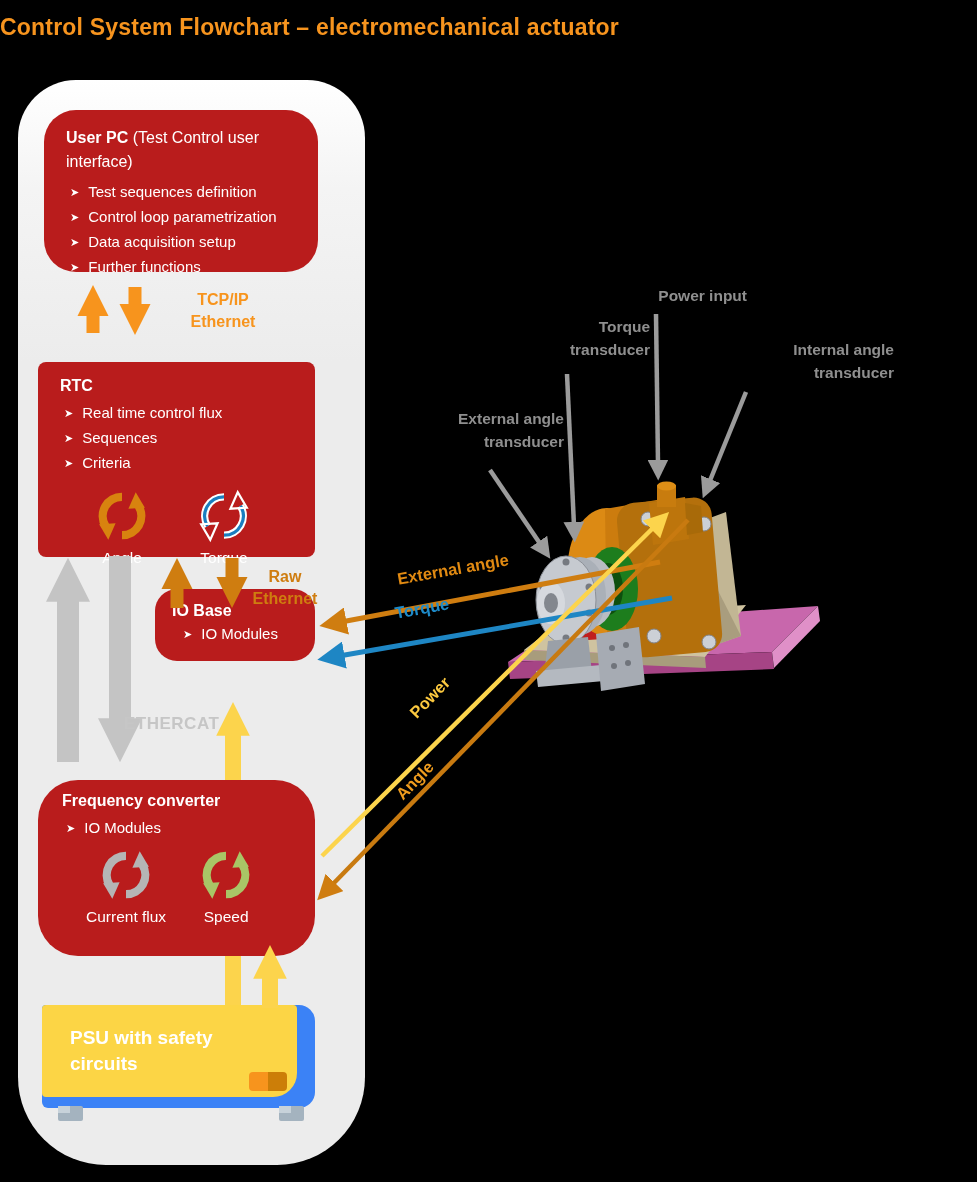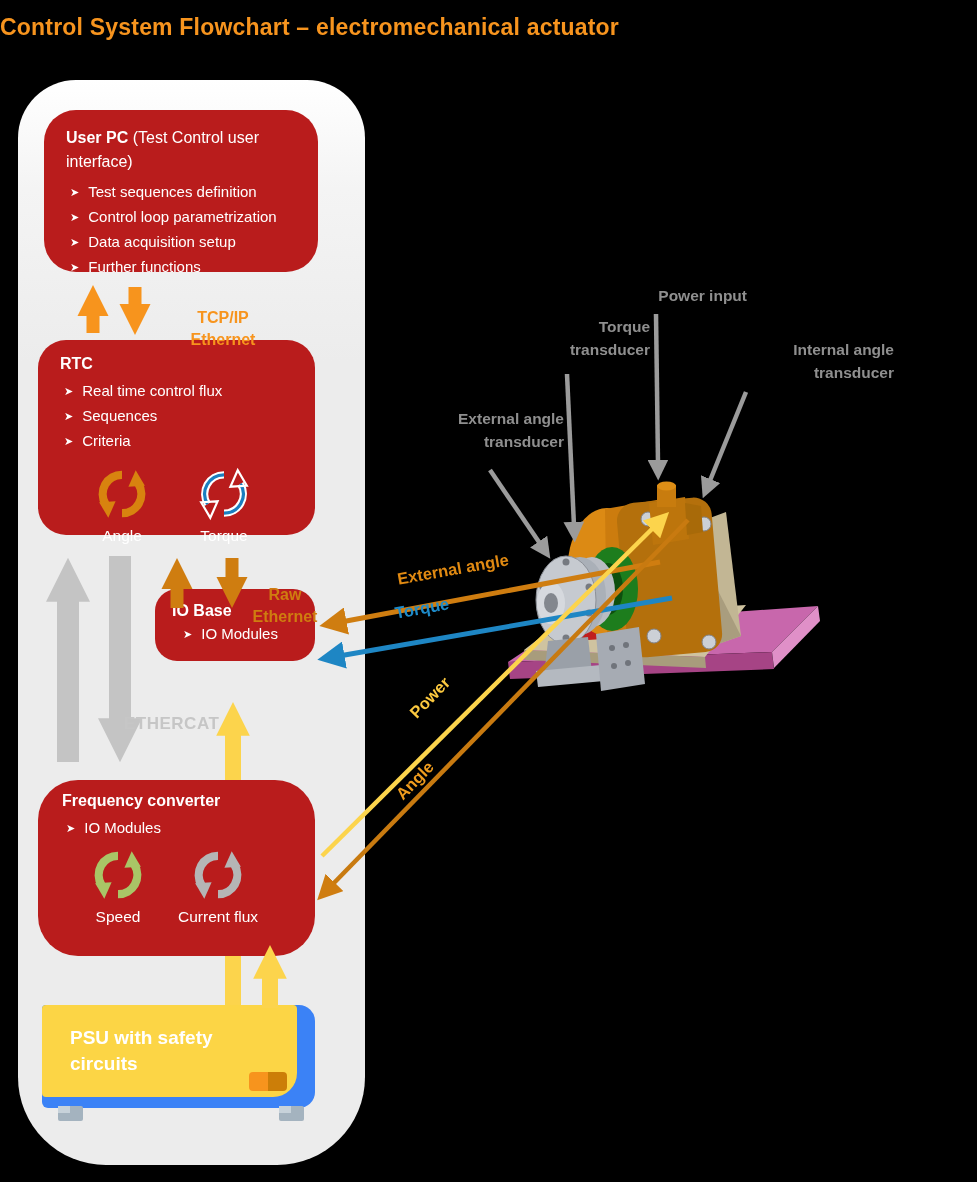--- a/index.html
+++ b/index.html
@@ -20,21 +20,21 @@
   .box{position:absolute;z-index:3;background:#b91c1c;color:#fff;}
   .box .ttl{font-size:16px;font-weight:700;}
   .box .sub{font-weight:400;}
   .box ul{list-style:none;margin:6px 0 0 4px;padding:0;}
   .box li{font-size:15px;line-height:24px;}
   .chev{font-size:11px;margin-right:9px;position:relative;top:-1px;}
 
   #box-user-pc{left:44px;top:110px;width:274px;height:162px;border-radius:32px;
     padding:16px 16px 0 22px;box-sizing:border-box;}
   #box-user-pc .head{margin:0;font-size:16px;line-height:24px;}
-  #box-rtc{left:38px;top:340px;width:277px;height:195px;border-radius:28px;
+  #box-rtc{left:38px;top:362px;width:277px;height:195px;border-radius:8px;
     padding:15px 14px 0 22px;box-sizing:border-box;}
   #box-io-base{left:155px;top:589px;width:160px;height:72px;border-radius:22px;
     padding:13px 0 0 17px;box-sizing:border-box;}
   #box-io-base ul{margin:2px 0 0 11px;}
   #box-fc{left:38px;top:780px;width:277px;height:176px;border-radius:40px;
     padding:12px 14px 0 24px;box-sizing:border-box;}
 
   .gauges{display:flex;margin:8px 0 0 30px;gap:38px;}
   .gauge{display:flex;flex-direction:column;align-items:center;}
   .gauge .glabel{font-size:15.5px;margin-top:1px;}
@@ -50,21 +50,21 @@
   #psu .pbutton{position:absolute;right:28px;bottom:17px;width:38px;height:19px;border-radius:4px;
        overflow:hidden;display:flex;}
   #psu .pbutton .b1{width:50%;background:#f7941d;}
   #psu .pbutton .b2{width:50%;background:#cc7e08;}
   .foot{position:absolute;z-index:3;width:25px;height:15px;background:#a4b3bf;border-radius:2px;}
   .foot .notch{position:absolute;left:0;top:0;width:12px;height:7px;background:#c7d2da;}
   #foot-left{left:58px;top:1106px;}
   #foot-right{left:279px;top:1106px;}
 
   
-  .linklbl{font-weight:700;text-align:center;line-height:22px;font-size:16px;margin-top:18px;}
+  .linklbl{font-weight:700;text-align:center;line-height:22px;font-size:16px;}
   #lbl-tcp{left:178px;top:289px;width:90px;color:#f7941d;}
   #lbl-raw{left:243px;top:566px;width:84px;color:#cf7d10;}
   #lbl-ethercat{left:124px;top:714px;color:#c6c6c6;font-weight:700;font-size:17px;letter-spacing:.5px;}
 
   
   .siglbl{font-weight:700;font-size:16.5px;text-align:center;}
   #sig-external-angle{left:368px;top:560px;width:170px;color:#e18a12;transform:rotate(-10deg);}
   #sig-torque{left:380px;top:599px;width:84px;color:#1e8bc9;transform:rotate(-10deg);}
   #sig-power{left:385px;top:688px;width:90px;color:#fcc93f;transform:rotate(-46deg);}
   #sig-angle{left:375px;top:771px;width:80px;color:#ef9c1e;transform:rotate(-46deg);}
@@ -144,35 +144,35 @@
   </div>
 
   <div class="box" id="box-fc">
     <div class="ttl">Frequency converter</div>
     <ul>
       <li><span class="chev">➤</span><span>IO Modules</span></li>
     </ul>
     <div class="gauges" style="margin-left:24px;gap:28px;margin-top:2px;">
       <div class="gauge">
         <svg class="cyc" viewBox="0 0 70 70">
+          <path d="M 35,14 A 21 21 0 0 0 17,46" stroke="#b5b5b5" stroke-width="9" fill="none"></path>
+          <polygon points="10,44 28,43 20,61" fill="#b5b5b5"></polygon>
+          <path d="M 35,56 A 21 21 0 0 0 53,24" stroke="#b5b5b5" stroke-width="9" fill="none"></path>
+          <polygon points="60,26 42,27 50,9" fill="#b5b5b5"></polygon>
+        </svg>
+        <span class="glabel">Current flux</span>
+      </div>
+      <div class="gauge">
+        <svg class="cyc" viewBox="0 0 70 70">
           <path d="M 35,14 A 21 21 0 0 0 17,46" stroke="#a9c566" stroke-width="9" fill="none"></path>
           <polygon points="10,44 28,43 20,61" fill="#a9c566"></polygon>
           <path d="M 35,56 A 21 21 0 0 0 53,24" stroke="#a9c566" stroke-width="9" fill="none"></path>
           <polygon points="60,26 42,27 50,9" fill="#a9c566"></polygon>
         </svg>
         <span class="glabel">Speed</span>
-      </div>
-      <div class="gauge">
-        <svg class="cyc" viewBox="0 0 70 70">
-          <path d="M 35,14 A 21 21 0 0 0 17,46" stroke="#b5b5b5" stroke-width="9" fill="none"></path>
-          <polygon points="10,44 28,43 20,61" fill="#b5b5b5"></polygon>
-          <path d="M 35,56 A 21 21 0 0 0 53,24" stroke="#b5b5b5" stroke-width="9" fill="none"></path>
-          <polygon points="60,26 42,27 50,9" fill="#b5b5b5"></polygon>
-        </svg>
-        <span class="glabel">Current flux</span>
       </div>
     </div>
   </div>
 
   <div id="psu">
     <div class="face"></div>
     <div class="ptitle">PSU with safety circuits</div>
     <div class="pbutton">
         <div class="b1"></div>
         <div class="b2"></div>

